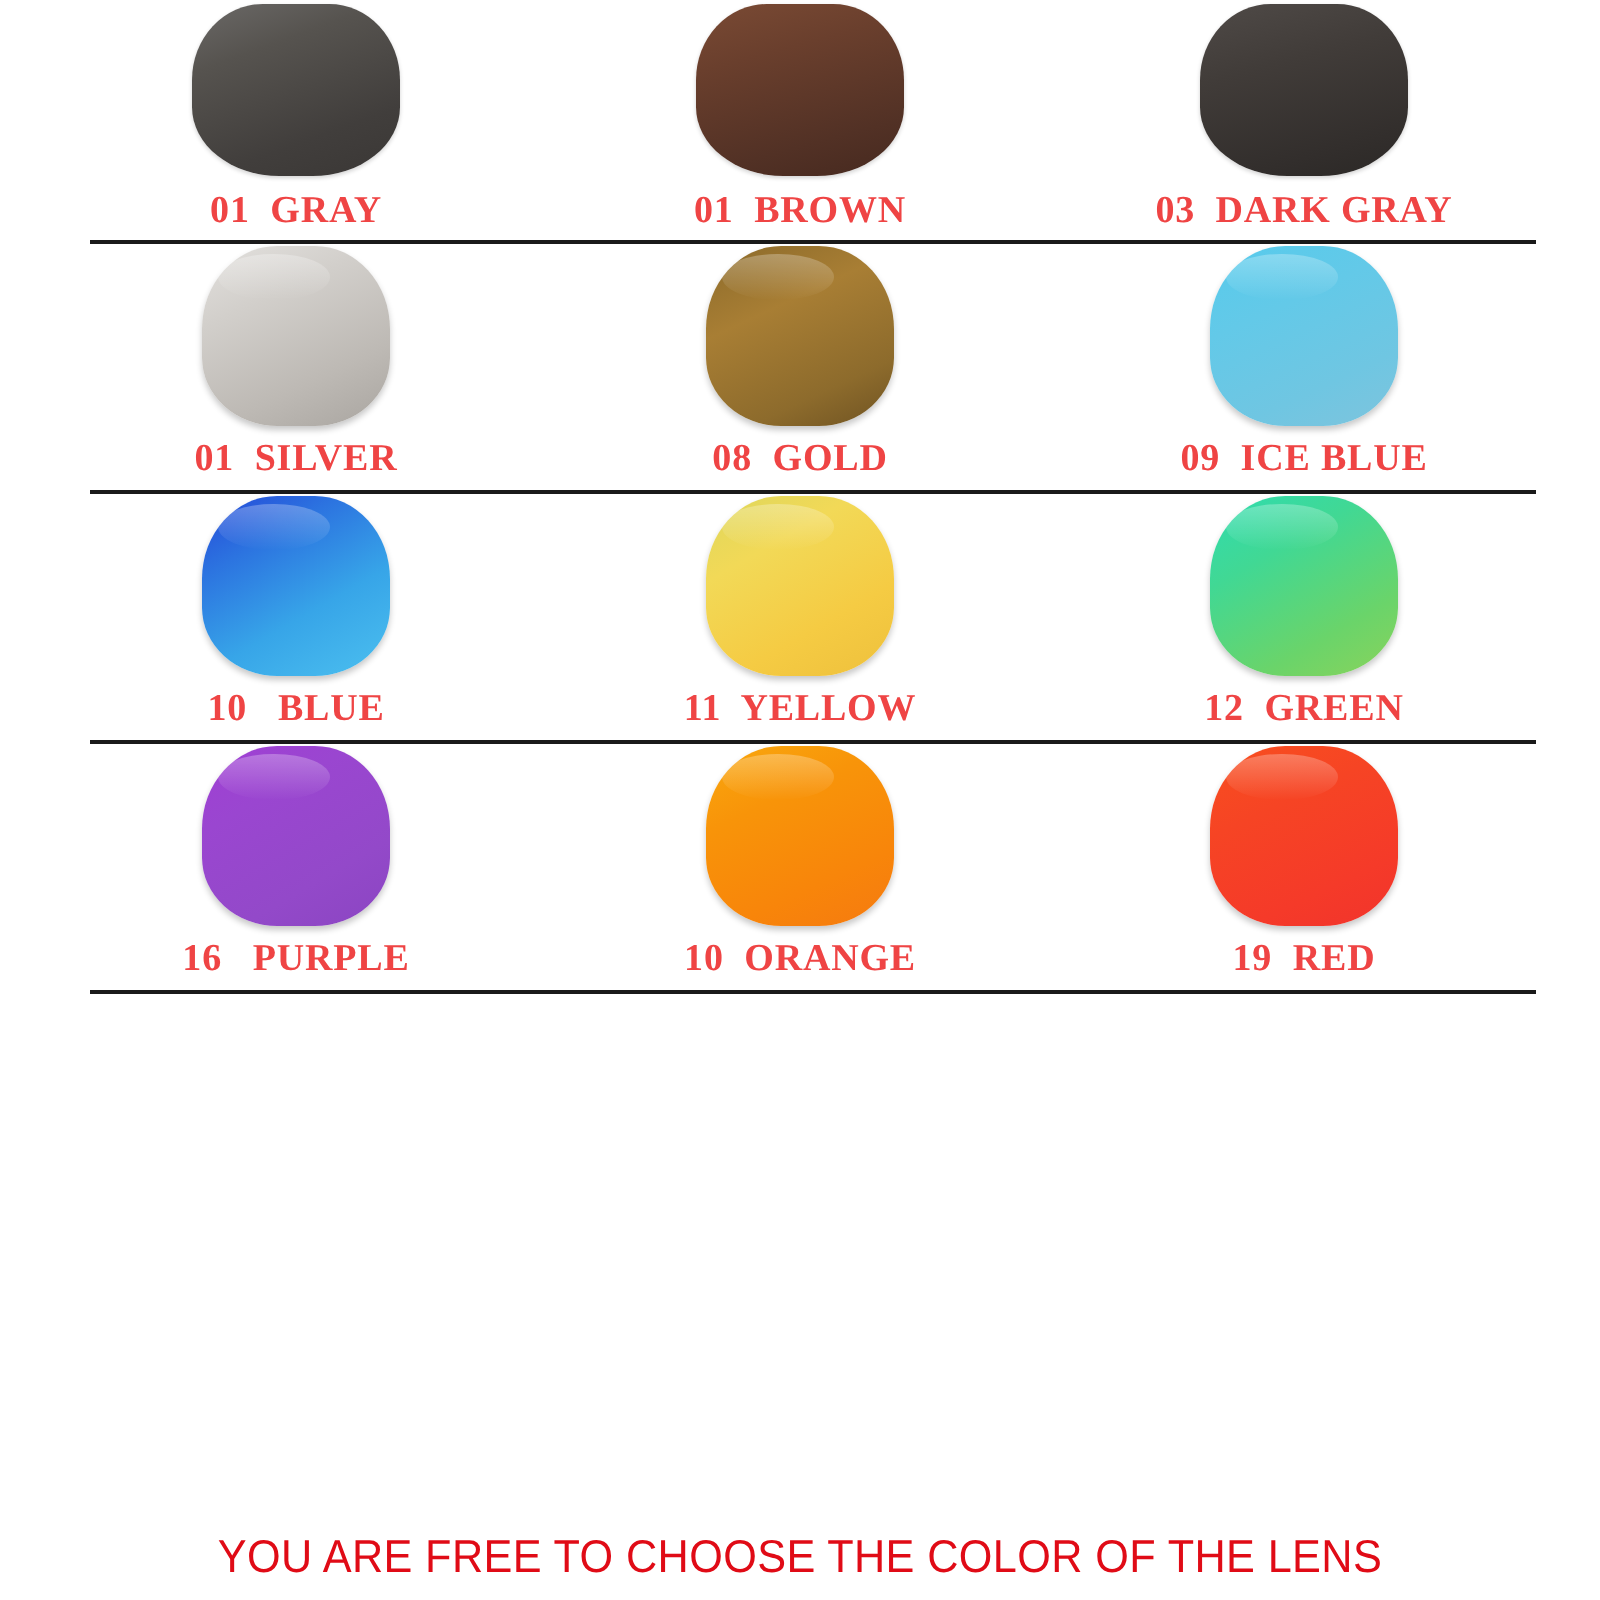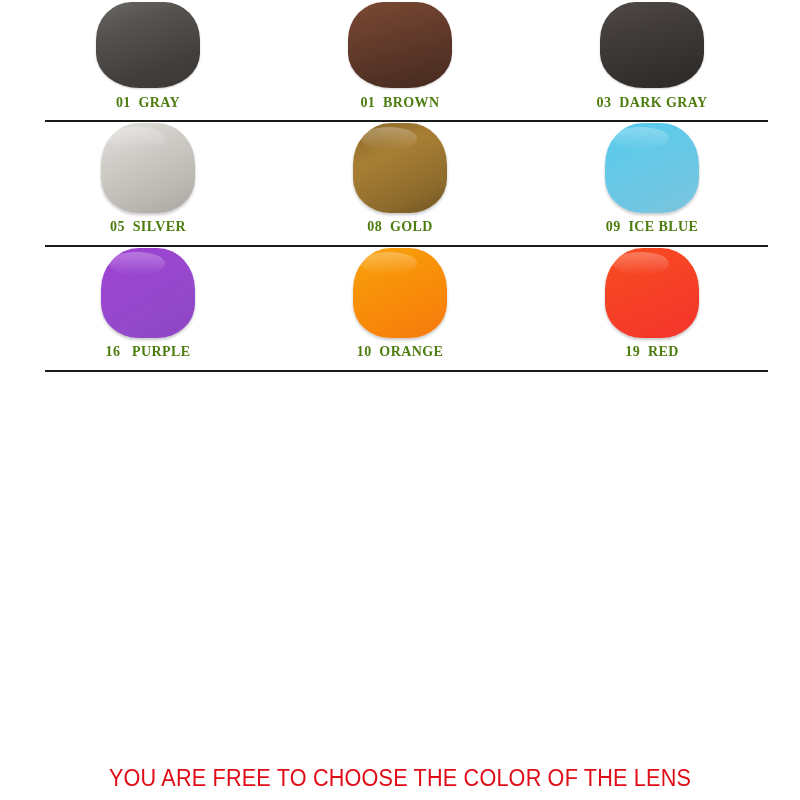--- a/index.html
+++ b/index.html
@@ -96,23 +96,23 @@
     width: 60%;
     height: 26%;
     border-radius: 50%;
     background: linear-gradient(180deg, rgba(255,255,255,0.28), rgba(255,255,255,0));
     pointer-events: none;
   }
 
   .label {
     font-family: "Liberation Serif", serif;
     font-weight: bold;
-    font-size: 14px;
+    font-size: 19px;
     letter-spacing: 0.4px;
-    color: #4d7c0f;
+    color: #ef4444;
     text-align: center;
     white-space: pre;
     line-height: 1;
     margin-top: 6px;
   }
 
   #footer-note {
     position: absolute;
     left: 0;
     right: 0;
@@ -150,33 +150,54 @@
           </div>
           <div class="label">03  DARK GRAY</div>
         </div>
         <div class="divider" style="background: rgb(26, 26, 26);"></div>
       </div>
       <div class="row">
         <div class="cell">
           <div class="lens-wrap">
             <div class="lens tall" style="background: linear-gradient(155deg, rgb(227, 225, 222) 0%, rgb(210, 207, 203) 30%, rgb(189, 185, 180) 70%, rgb(169, 165, 160) 100%);"></div>
           </div>
-          <div class="label">05  SILVER</div>
+          <div class="label">01  SILVER</div>
         </div>
         <div class="cell">
           <div class="lens-wrap">
             <div class="lens tall" style="background: linear-gradient(155deg, rgb(139, 106, 42) 0%, rgb(168, 126, 52) 35%, rgb(141, 107, 44) 75%, rgb(111, 83, 34) 100%);"></div>
           </div>
           <div class="label">08  GOLD</div>
         </div>
         <div class="cell">
           <div class="lens-wrap">
             <div class="lens tall" style="background: linear-gradient(155deg, rgb(87, 203, 236) 0%, rgb(99, 201, 232) 35%, rgb(111, 198, 226) 72%, rgb(126, 196, 221) 100%);"></div>
           </div>
           <div class="label">09  ICE BLUE</div>
+        </div>
+        <div class="divider" style="background: rgb(26, 26, 26);"></div>
+      </div>
+      <div class="row">
+        <div class="cell">
+          <div class="lens-wrap">
+            <div class="lens tall" style="background: linear-gradient(150deg, rgb(37, 72, 216) 0%, rgb(44, 116, 224) 28%, rgb(55, 165, 232) 62%, rgb(76, 192, 239) 100%);"></div>
+          </div>
+          <div class="label">10   BLUE</div>
+        </div>
+        <div class="cell">
+          <div class="lens-wrap">
+            <div class="lens tall" style="background: linear-gradient(150deg, rgb(221, 215, 92) 0%, rgb(242, 217, 87) 30%, rgb(245, 203, 67) 68%, rgb(238, 192, 60) 100%);"></div>
+          </div>
+          <div class="label">11  YELLOW</div>
+        </div>
+        <div class="cell">
+          <div class="lens-wrap">
+            <div class="lens tall" style="background: linear-gradient(150deg, rgb(47, 220, 176) 0%, rgb(65, 216, 148) 32%, rgb(106, 212, 106) 72%, rgb(138, 211, 91) 100%);"></div>
+          </div>
+          <div class="label">12  GREEN</div>
         </div>
         <div class="divider" style="background: rgb(26, 26, 26);"></div>
       </div>
       <div class="row">
         <div class="cell">
           <div class="lens-wrap">
             <div class="lens tall" style="background: linear-gradient(150deg, rgb(160, 63, 212) 0%, rgb(154, 70, 208) 30%, rgb(147, 73, 201) 70%, rgb(139, 69, 194) 100%);"></div>
           </div>
           <div class="label">16   PURPLE</div>
         </div>

